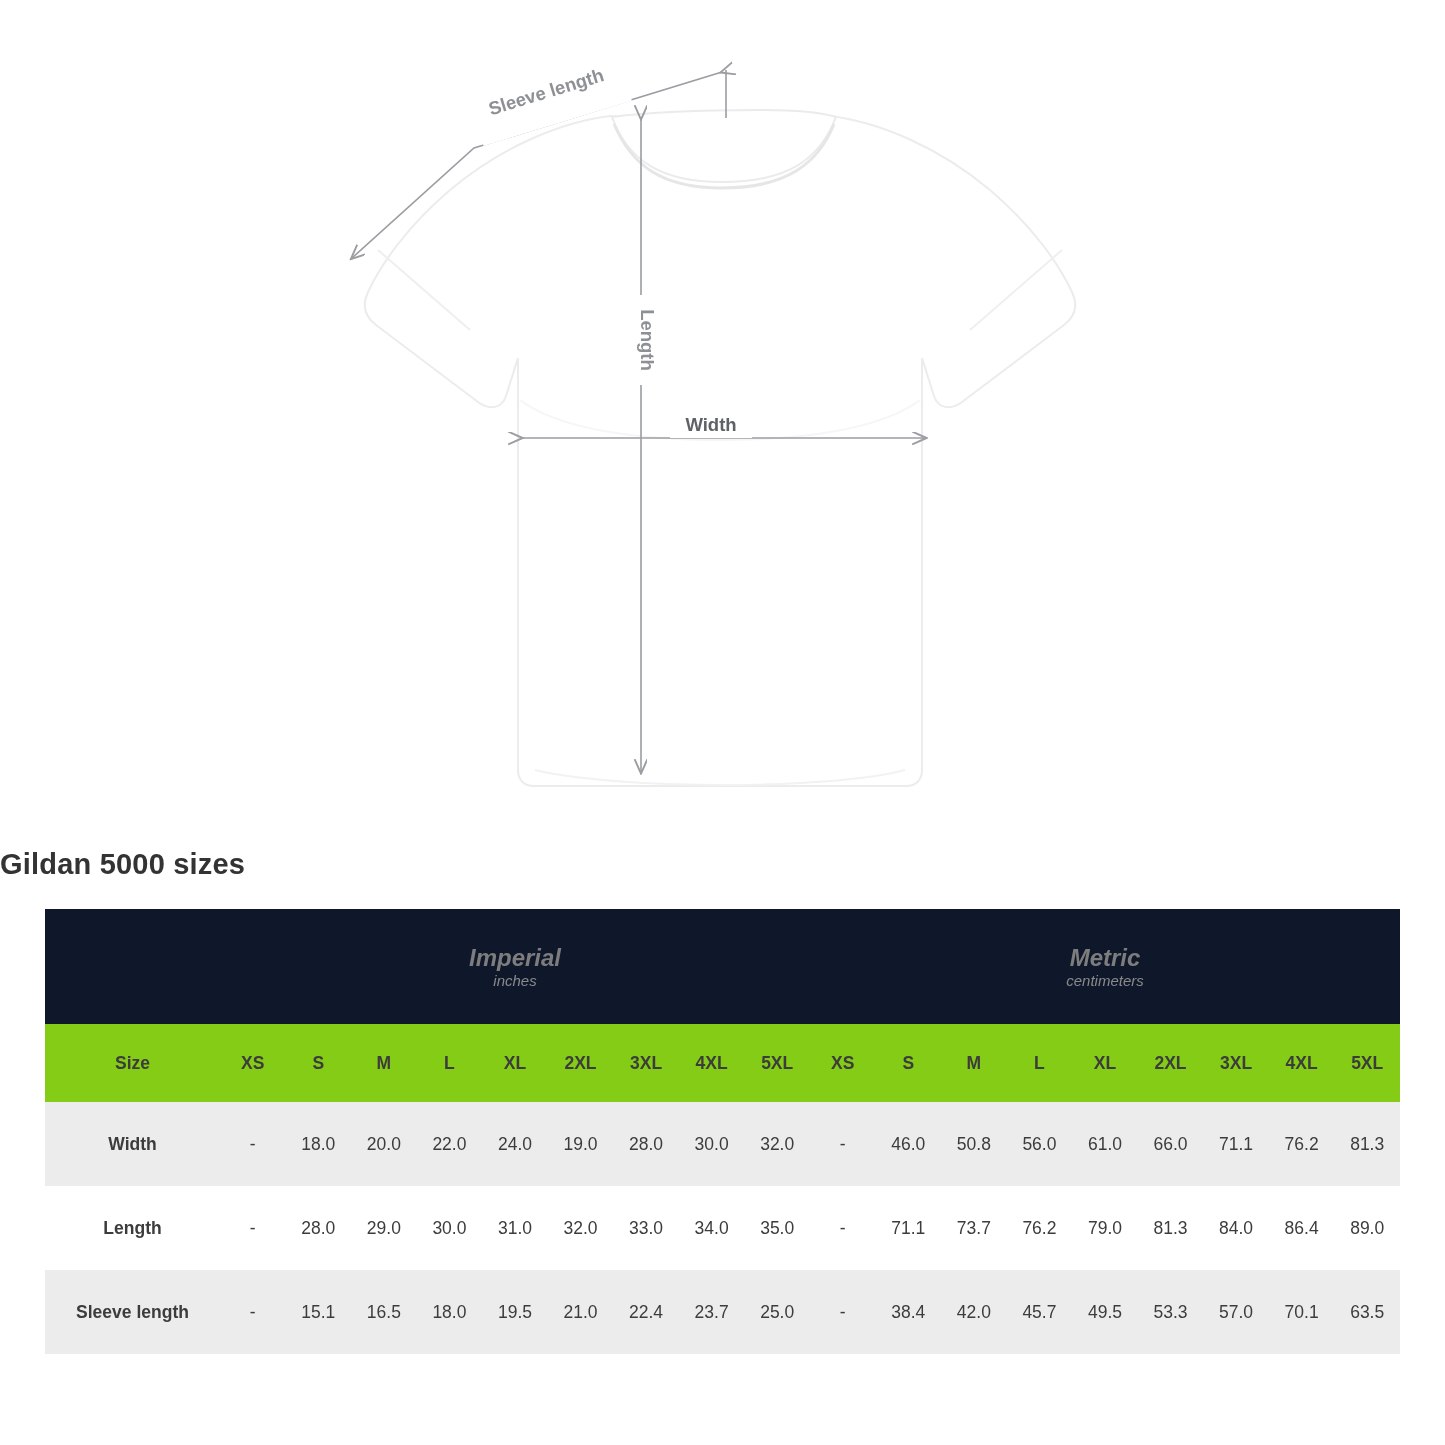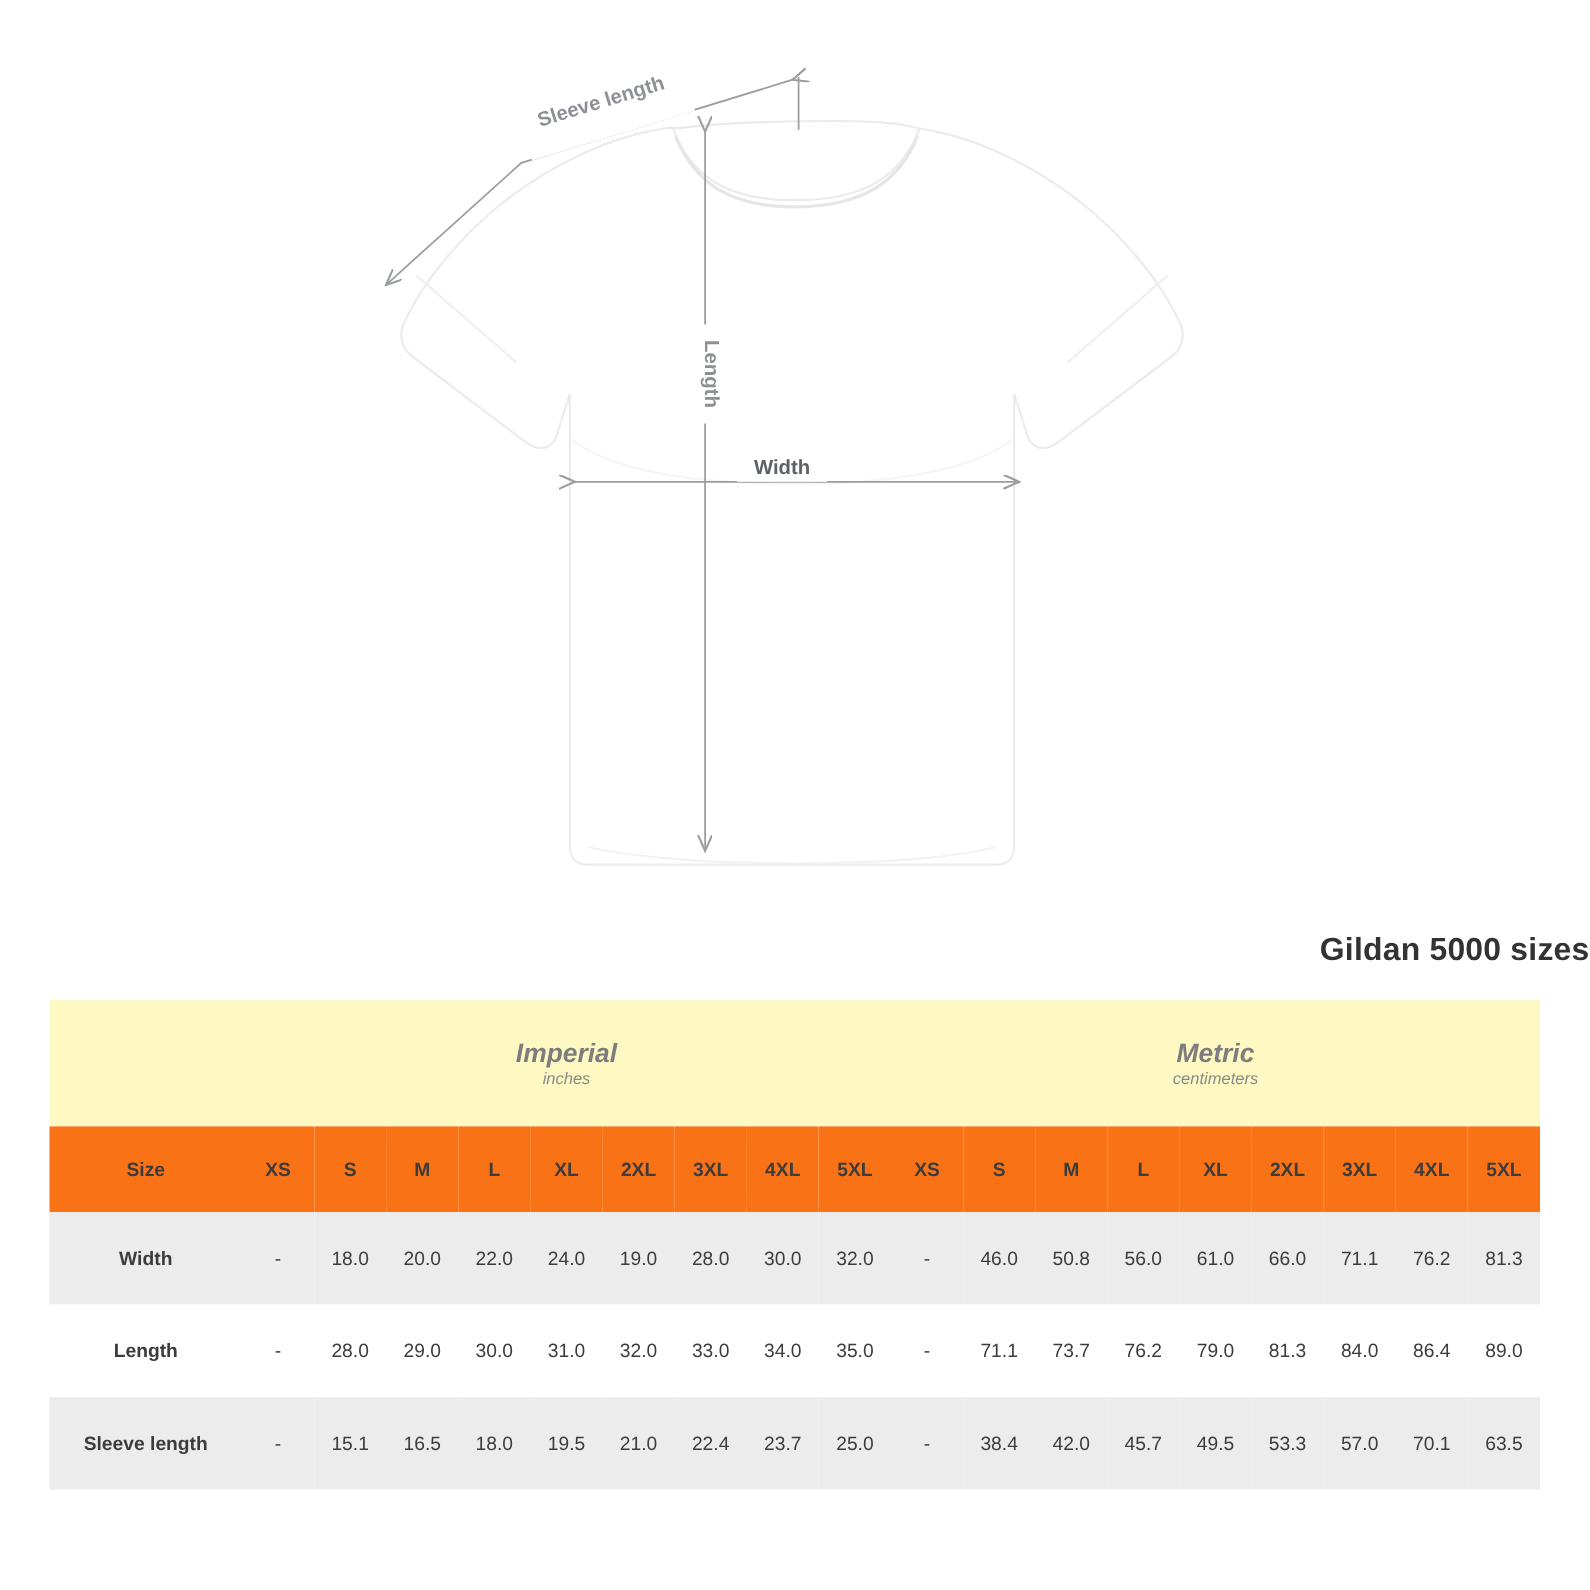--- a/index.html
+++ b/index.html
@@ -22,21 +22,21 @@
     height: 830px;
   }
   .diagram svg {
     position: absolute;
     top: 0;
     left: 0;
   }
 
   
   .title-block {
-    text-align: right;
+    text-align: left;
     margin-top: 18px;
   }
   .chart-title {
     font-size: 29px;
     font-weight: bold;
     color: #333333;
     letter-spacing: 0.2px;
   }
   .chart-note {
     font-size: 17.5px;
@@ -56,21 +56,21 @@
     table-layout: fixed;
   }
   table.size-table td, table.size-table th {
     padding: 0;
     margin: 0;
     text-align: center;
     vertical-align: middle;
   }
   .unit-header-cell {
     height: 115px;
-    background: #fef9c3;
+    background: #0f172a;
   }
   .unit-name {
     font-size: 24px;
     font-style: italic;
     font-weight: bold;
     color: #7d7d7d;
   }
   .unit-sub {
     font-size: 15px;
     font-style: italic;
@@ -80,21 +80,21 @@
   .row-label {
     font-size: 17px;
     font-weight: bold;
     color: #3c3c3c;
   }
   .hdr-cell {
     height: 78px;
     font-size: 17.5px;
     font-weight: bold;
     color: #3c3c3c;
-    background: #f97316;
+    background: #84cc16;
   }
   .data-row-odd td { background: #ececec; }
   .data-row-even td { background: #ffffff; }
   .data-cell {
     height: 84px;
     font-size: 17.5px;
     color: #3c3c3c;
   }
 </style>
 </head>

